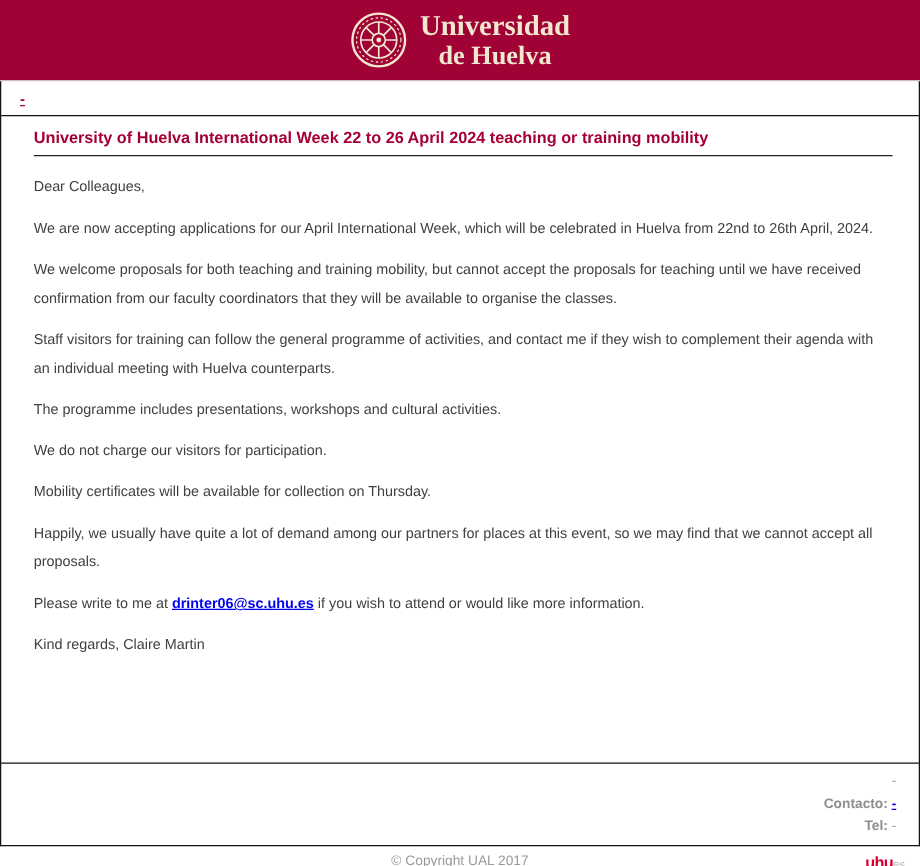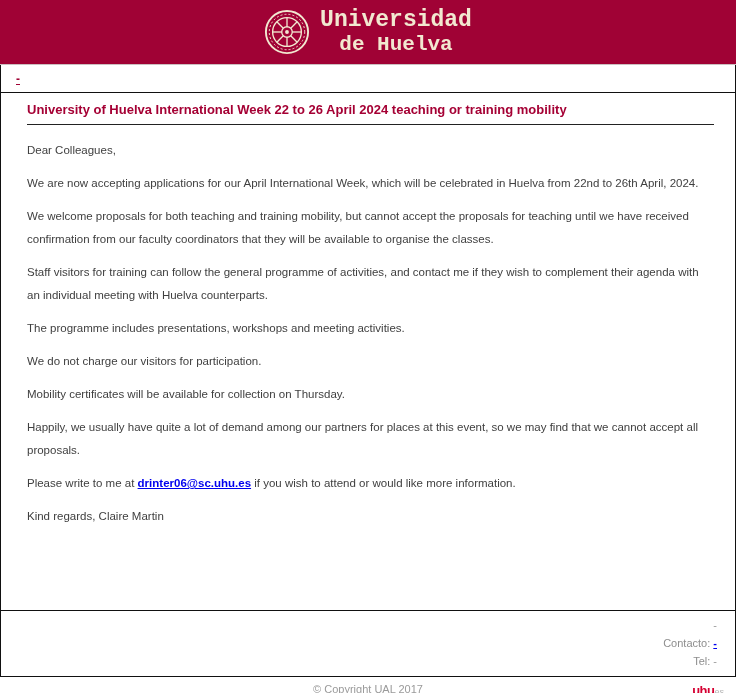--- a/index.html
+++ b/index.html
@@ -18,21 +18,21 @@
     background: #A00235;
     border-bottom: 1px solid #cbbfc0;
     display: flex;
     align-items: center;
     justify-content: center;
     gap: 10px;
   }
   .seal { width: 46px; height: 46px; display: block; }
   .wordmark {
     color: #F2E8D0;
-    font-family: Liberation Mono, monospace;
+    font-family: Liberation Serif, serif;
     font-weight: bold;
     text-align: center;
     line-height: 1;
   }
   .wordmark .line1 { font-size: 23px; display: block; }
   .wordmark .line2 { font-size: 21px; display: block; margin-top: 2px; }
 
   
   .page-box {
     border-left: 1px solid #111;
@@ -87,21 +87,21 @@
 
   
   .contact-footer {
     border-top: 1px solid #111;
     padding: 5px 18px 6px 18px;
     text-align: right;
     font-size: 11px;
     line-height: 18px;
     color: #9a9a9a;
   }
-  .contact-footer .label { font-weight: normal; color: #8e8e8e; }
+  .contact-footer .label { font-weight: bold; color: #8e8e8e; }
   .contact-footer .value { color: #9a9a9a; }
   .contact-footer a.contact-link {
     color: #0000EE;
     text-decoration: underline;
     font-weight: bold;
     cursor: pointer;
   }
 
   
   .site-footer {
@@ -170,21 +170,21 @@
   </nav>
 
   <main class="main">
     <h1 class="article-title">University of Huelva International Week 22 to 26 April 2024 teaching or training mobility</h1>
     <hr class="title-rule">
 
     <p>Dear Colleagues,</p>
     <p>We are now accepting applications for our April International Week, which will be celebrated in Huelva from 22nd to 26th April, 2024.</p>
     <p>We welcome proposals for both teaching and training mobility, but cannot accept the proposals for teaching until we have received confirmation from our faculty coordinators that they will be available to organise the classes.</p>
     <p>Staff visitors for training can follow the general programme of activities, and contact me if they wish to complement their agenda with an individual meeting with Huelva counterparts.</p>
-    <p>The programme includes presentations, workshops and meeting activities.</p>
+    <p>The programme includes presentations, workshops and cultural activities.</p>
     <p>We do not charge our visitors for participation.</p>
     <p>Mobility certificates will be available for collection on Thursday.</p>
     <p>Happily, we usually have quite a lot of demand among our partners for places at this event, so we may find that we cannot accept all proposals.</p>
 
     <p><span>Please write to me at </span><a href="#" class="email-link">drinter06@sc.uhu.es</a><span> if you wish to attend or would like more information.</span></p>
 
     <p>Kind regards, Claire Martin</p>
   </main>
 
   <div class="contact-footer">

